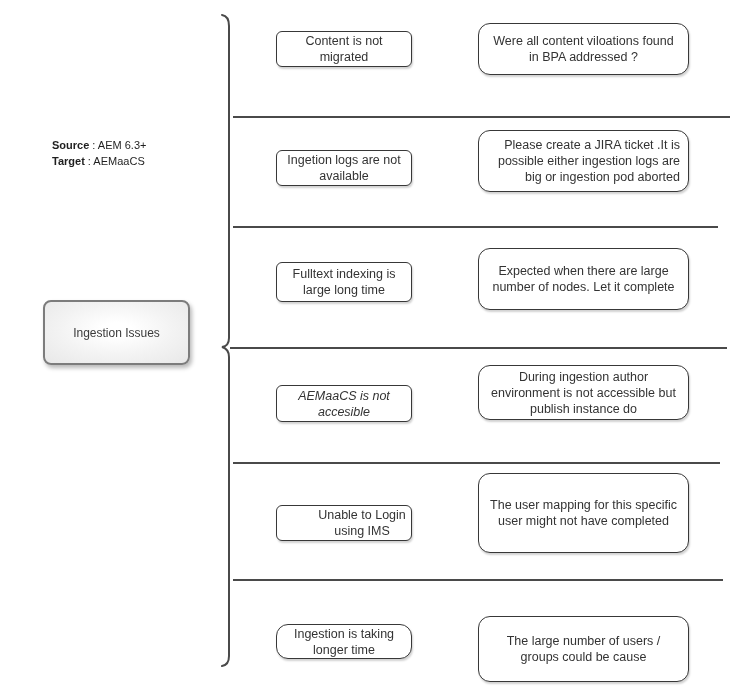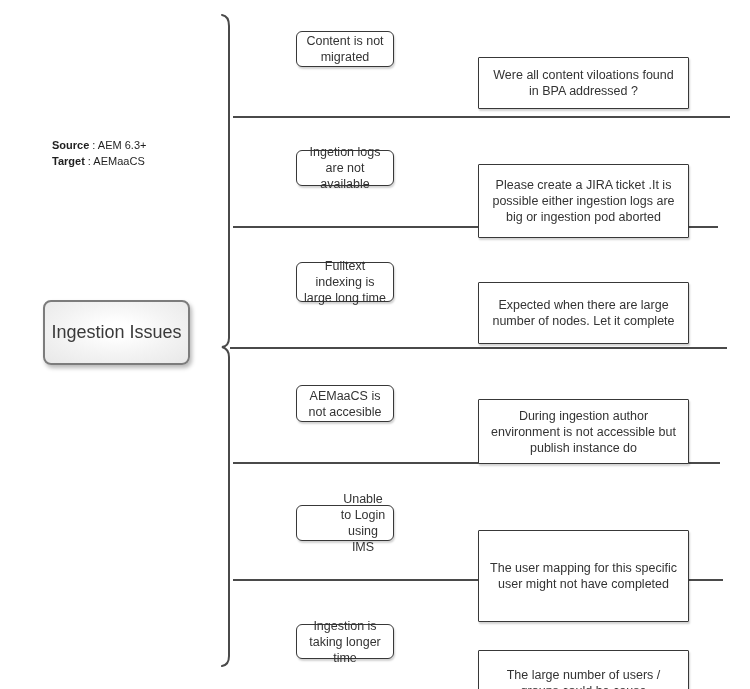--- a/index.html
+++ b/index.html
@@ -38,64 +38,62 @@
     width: 147px;
     height: 65px;
     box-sizing: border-box;
     border: 2px solid #7c7c7c;
     border-radius: 8px;
     background: radial-gradient(ellipse at 50% 45%, #ffffff 15%, #f3f3f3 55%, #e9e9e9 95%);
     box-shadow: 2px 3px 4px rgba(0,0,0,0.28);
     display: flex;
     align-items: center;
     justify-content: center;
-    font-size: 18px;
+    font-size: 12px;
     color: #3a3a3a;
     text-align: center;
   }
   .node {
     position: absolute;
     box-sizing: border-box;
     background: #ffffff;
     border: 1.5px solid #383838;
     display: flex;
     align-items: center;
     justify-content: center;
     text-align: center;
     color: #333333;
     font-size: 12.5px;
     line-height: 16px;
     box-shadow: 1px 2px 2px rgba(0,0,0,0.18);
   }
   .issue-box {
     left: 276px;
-    width: 98px;
+    width: 136px;
     border-radius: 6px;
     padding: 1px 4px;
-    margin-left: 20px;
   }
   .answer-box {
     left: 478px;
     width: 211px;
-    border-radius: 1px;
+    border-radius: 12px;
     padding: 10px 8px;
-    margin-top: 34px;
   }
   
   .i0 { top: 31px;  height: 36px; }
   .i1 { top: 150px; height: 36px; }
   .i2 { top: 262px; height: 40px; }
-  .i3 { top: 385px; height: 37px; }
+  .i3 { top: 385px; height: 37px; font-style: italic; }
   .i4 { top: 505px; height: 36px; padding-left: 40px; }
-  .i5 { top: 624px; height: 35px; }
+  .i5 { top: 624px; height: 35px; border-radius: 12px; }
   .a0 { top: 23px;  height: 52px; }
-  .a1 { top: 130px; height: 74px; }
+  .a1 { top: 130px; height: 62px; text-align: right; }
   .a2 { top: 248px; height: 62px; }
-  .a3 { top: 365px; height: 65px; }
-  .a4 { top: 496px; height: 92px; }
+  .a3 { top: 365px; height: 55px; }
+  .a4 { top: 473px; height: 80px; }
   .a5 { top: 616px; height: 66px; }
 </style>
 </head>
 <body>
 
 <div class="canvas">
 
   <svg class="lines" width="750" height="689" viewBox="0 0 750 689">
     <path d="M222,15 Q229,16 229,26 L229,338 Q229,346 222,347 Q229,349 229,357 L229,656 Q229,665 222,666" fill="none" stroke="#4a4a4a" stroke-width="2" stroke-linecap="round"></path>
     <line x1="233" y1="117" x2="730" y2="117" stroke="#4a4a4a" stroke-width="2"></line>

